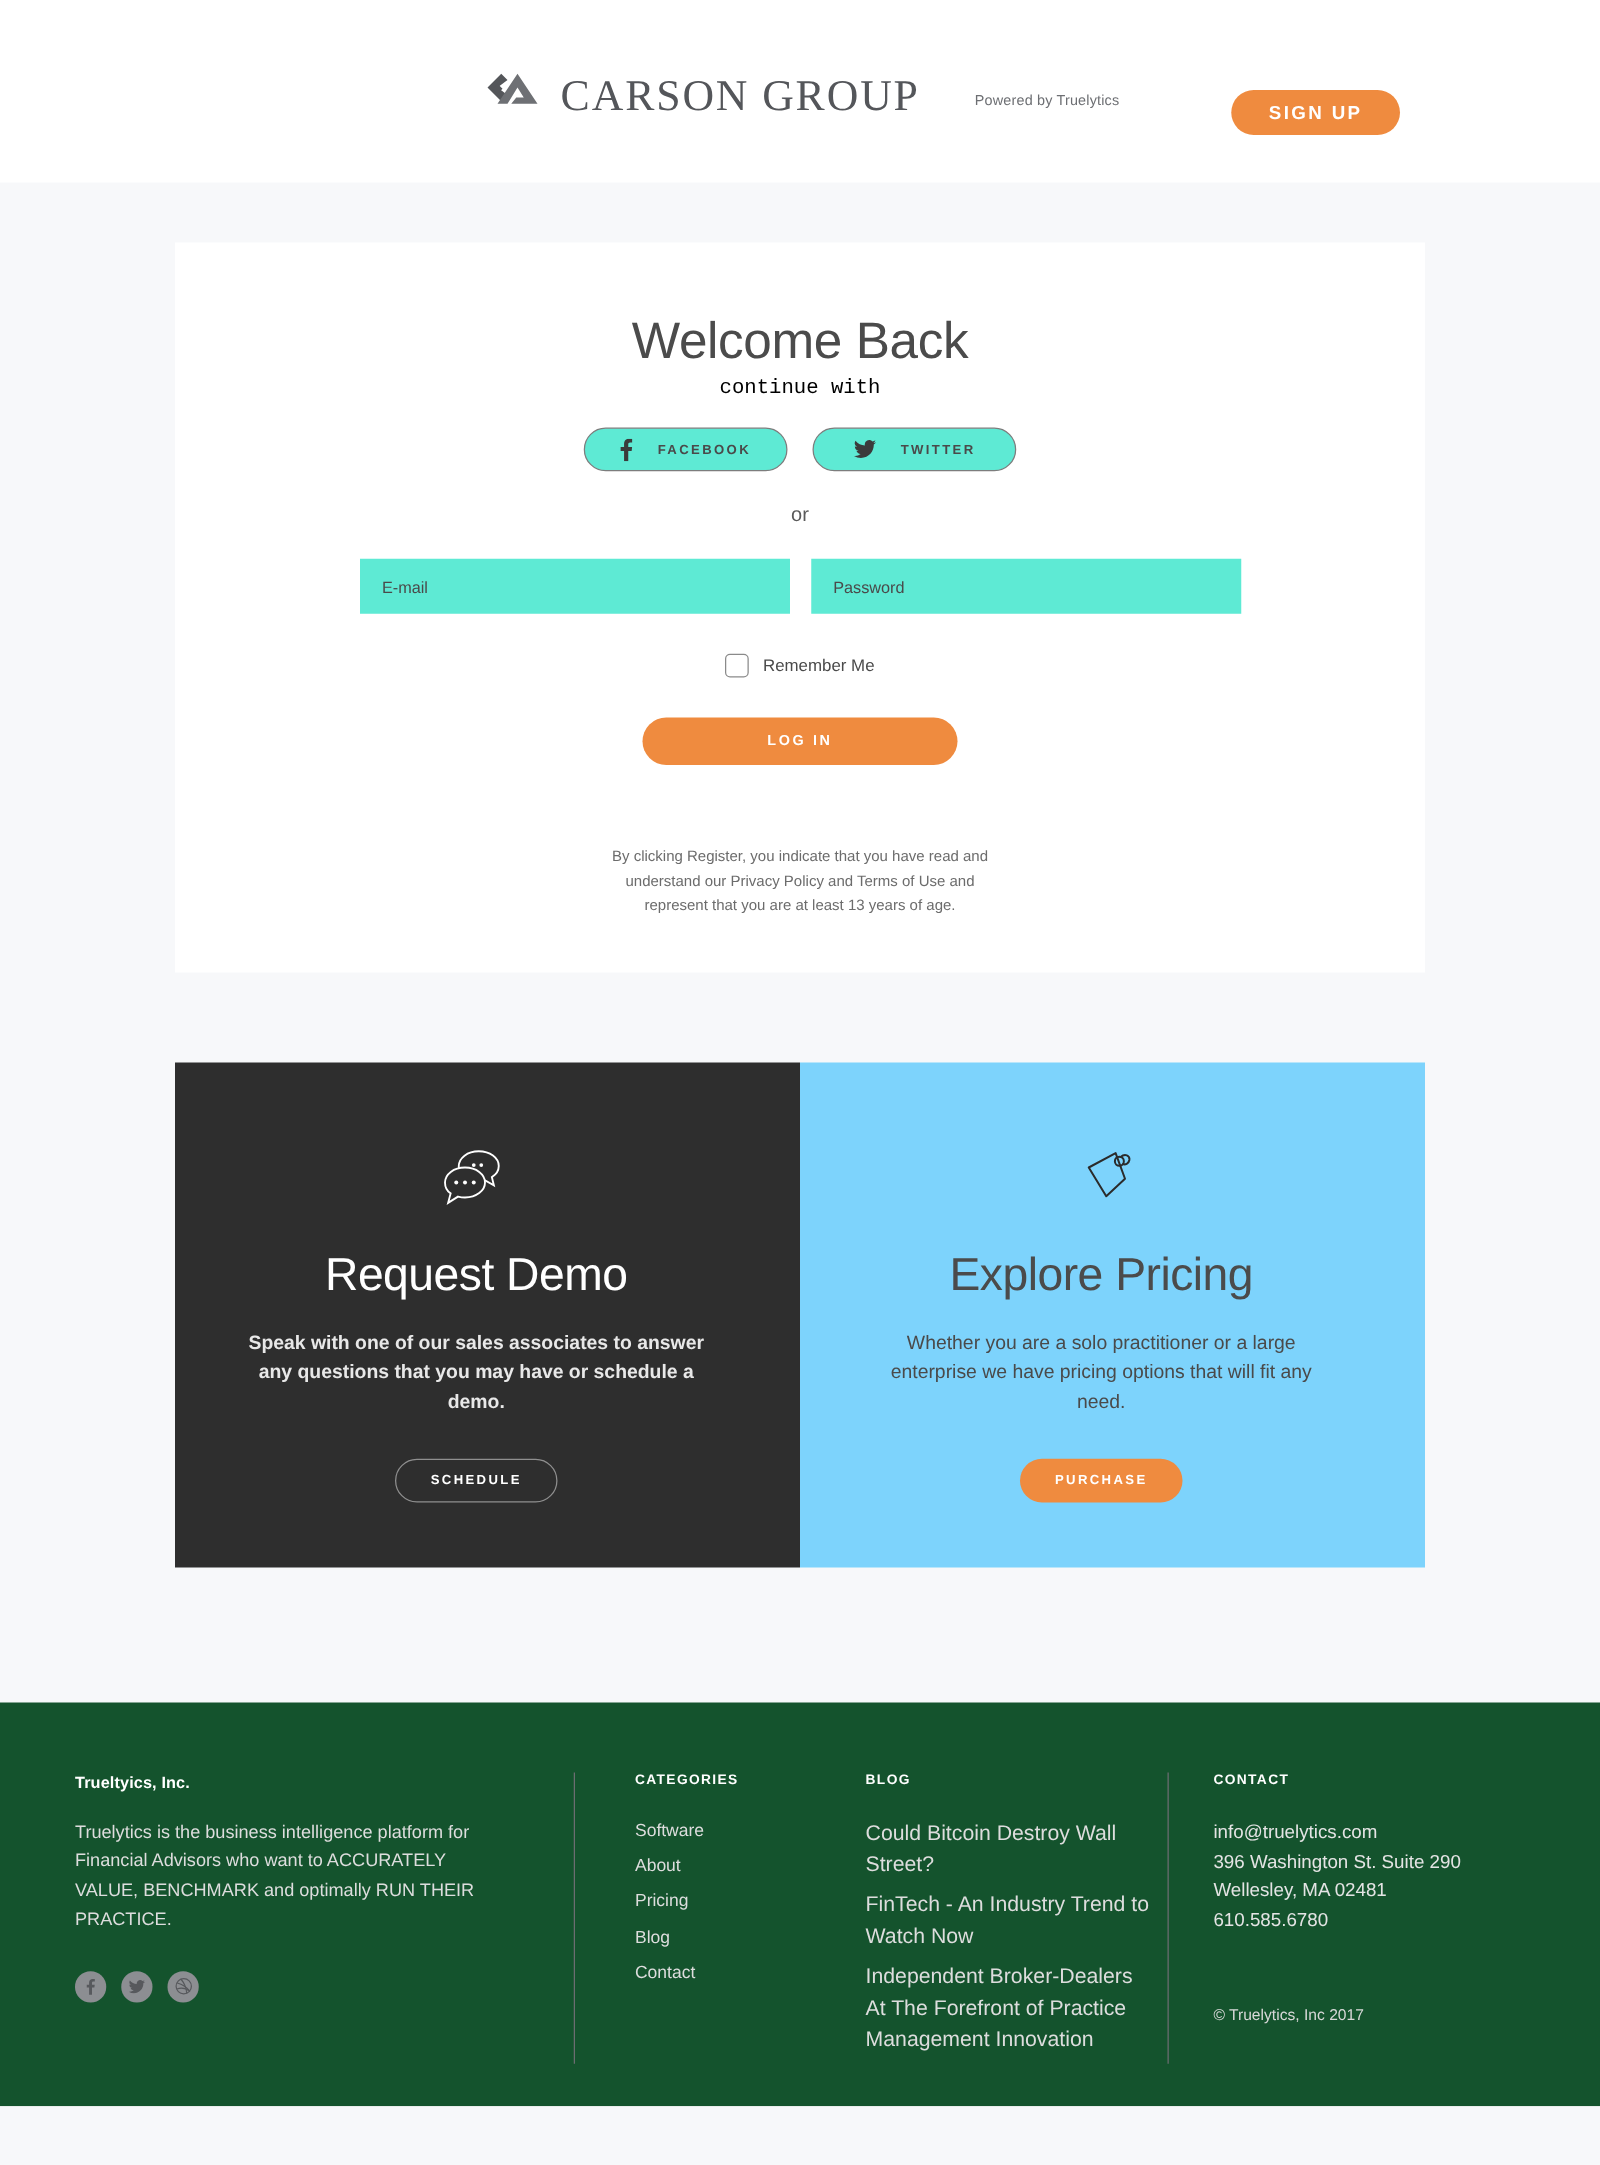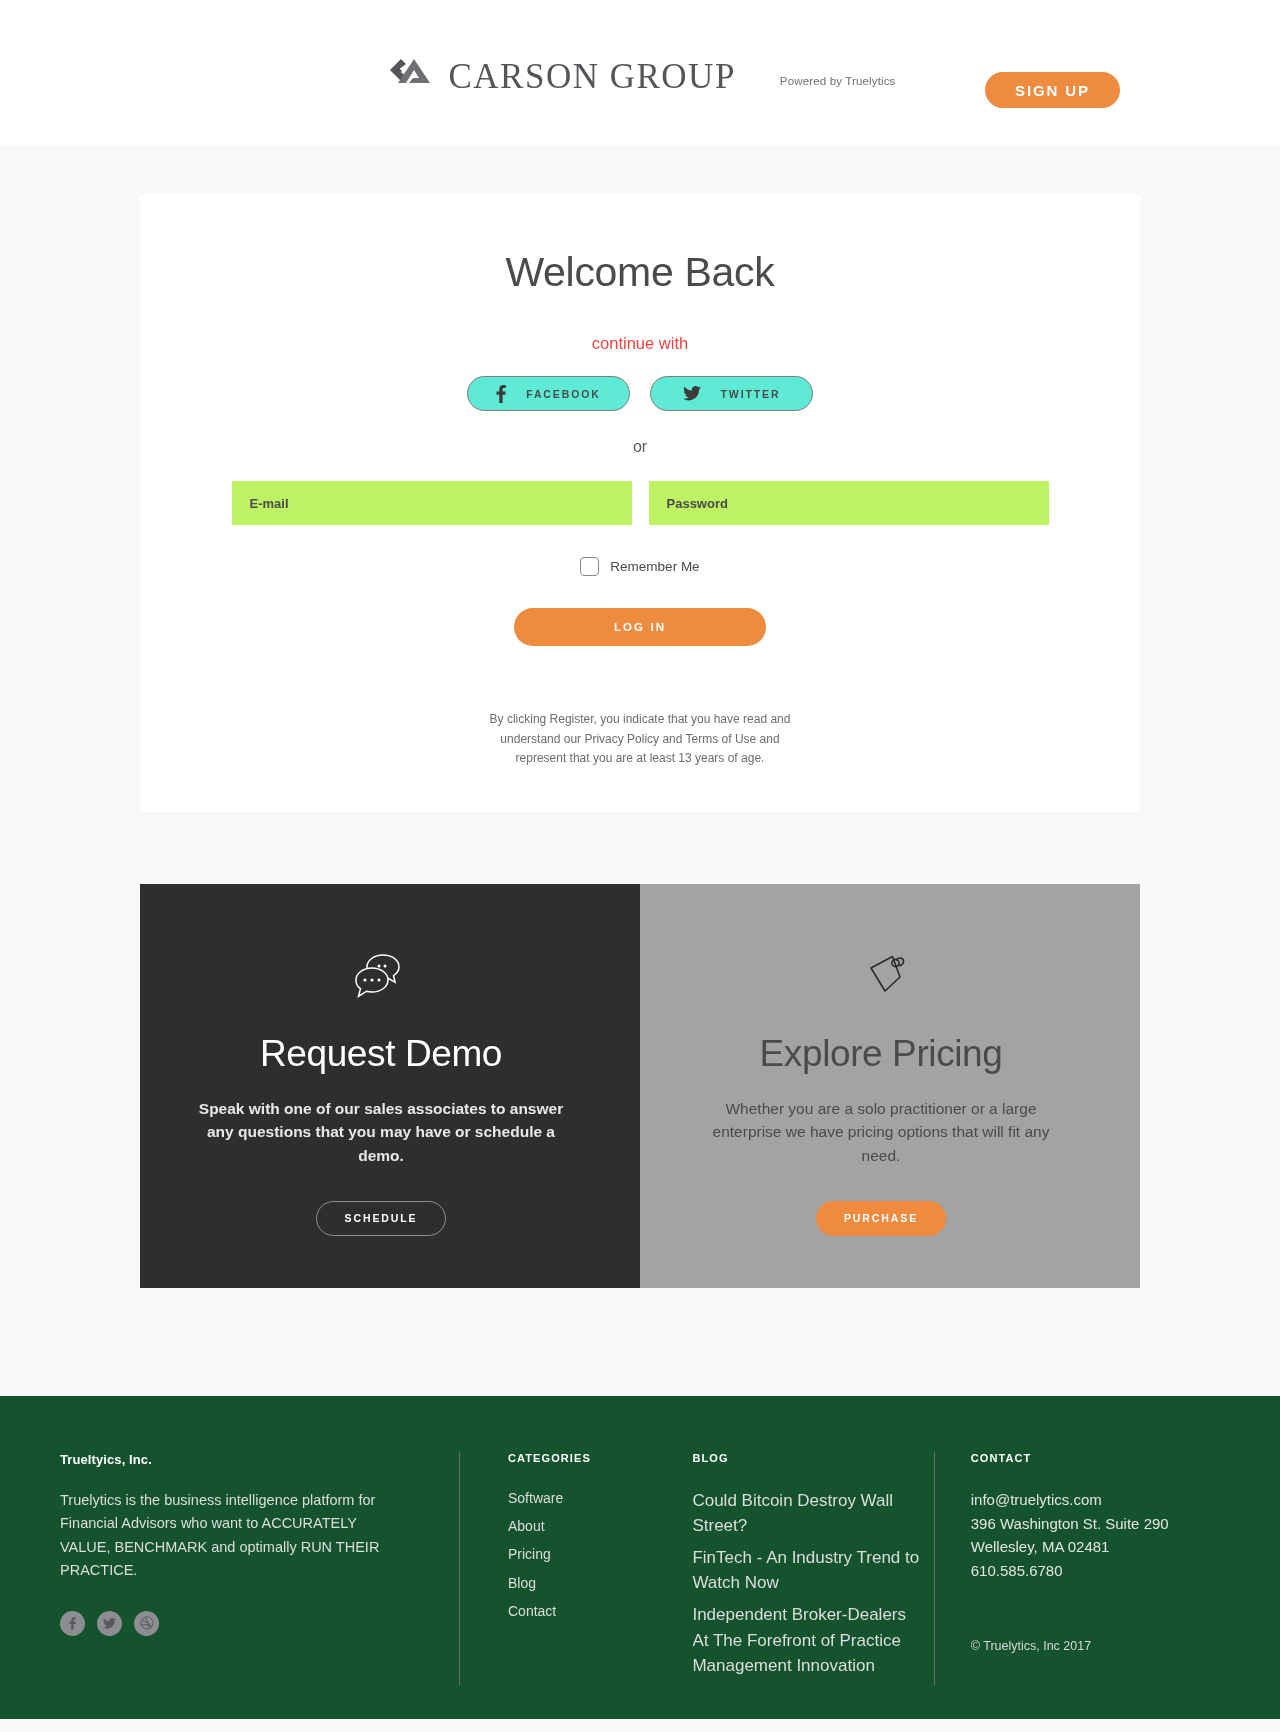--- a/index.html
+++ b/index.html
@@ -74,22 +74,23 @@
   }
   .welcome-title {
     font-size: 41px;
     color: #4b4b4b;
     font-weight: normal;
     letter-spacing: -0.3px;
     line-height: 1.1;
   }
   .continue-with {
     font-size: 16.5px;
-    color: #ef4444;
-    margin-top: 39px;
+    color: #000000;
+    margin-top: 5px;
+    font-family: Liberation Mono, monospace;
   }
   .social-row {
     display: flex;
     justify-content: center;
     gap: 20px;
     margin-top: 23px;
   }
   .social-btn {
     display: flex;
     align-items: center;
@@ -114,30 +115,29 @@
     color: #5a5a5a;
     margin-top: 27px;
   }
   .fields-row {
     display: flex;
     justify-content: center;
     gap: 17px;
     margin-top: 25px;
   }
   .field {
-    background: #bef264;
+    background: #5eead4;
     border: none;
-    width: 400px;
+    width: 344px;
     height: 44px;
     padding: 0 18px;
     font-family: "Liberation Sans", sans-serif;
     font-size: 13px;
     color: #4a4a4a;
     outline: none;
-    font-weight: bold;
   }
   .field::placeholder { color: #4a4a4a; opacity: 1; }
   .remember-row {
     display: flex;
     align-items: center;
     justify-content: center;
     gap: 11px;
     margin-top: 32px;
   }
   .checkbox {
@@ -178,21 +178,21 @@
     width: 1000px;
     margin: 72px auto 0 auto;
     display: flex;
   }
   .promo-card {
     width: 500px;
     padding: 62px 76px 52px 58px;
     text-align: center;
   }
   .promo-card.dark { background: #2e2e2e; }
-  .promo-card.light { background: #a3a3a3; }
+  .promo-card.light { background: #7dd3fc; }
   .promo-icon { height: 62px; display: flex; align-items: center; justify-content: center; }
   .promo-title {
     font-size: 37px;
     font-weight: normal;
     letter-spacing: -0.4px;
     margin-top: 26px;
     line-height: 1.1;
   }
   .promo-card.dark .promo-title { color: #ffffff; }
   .promo-card.light .promo-title { color: #4b4b4b; }

